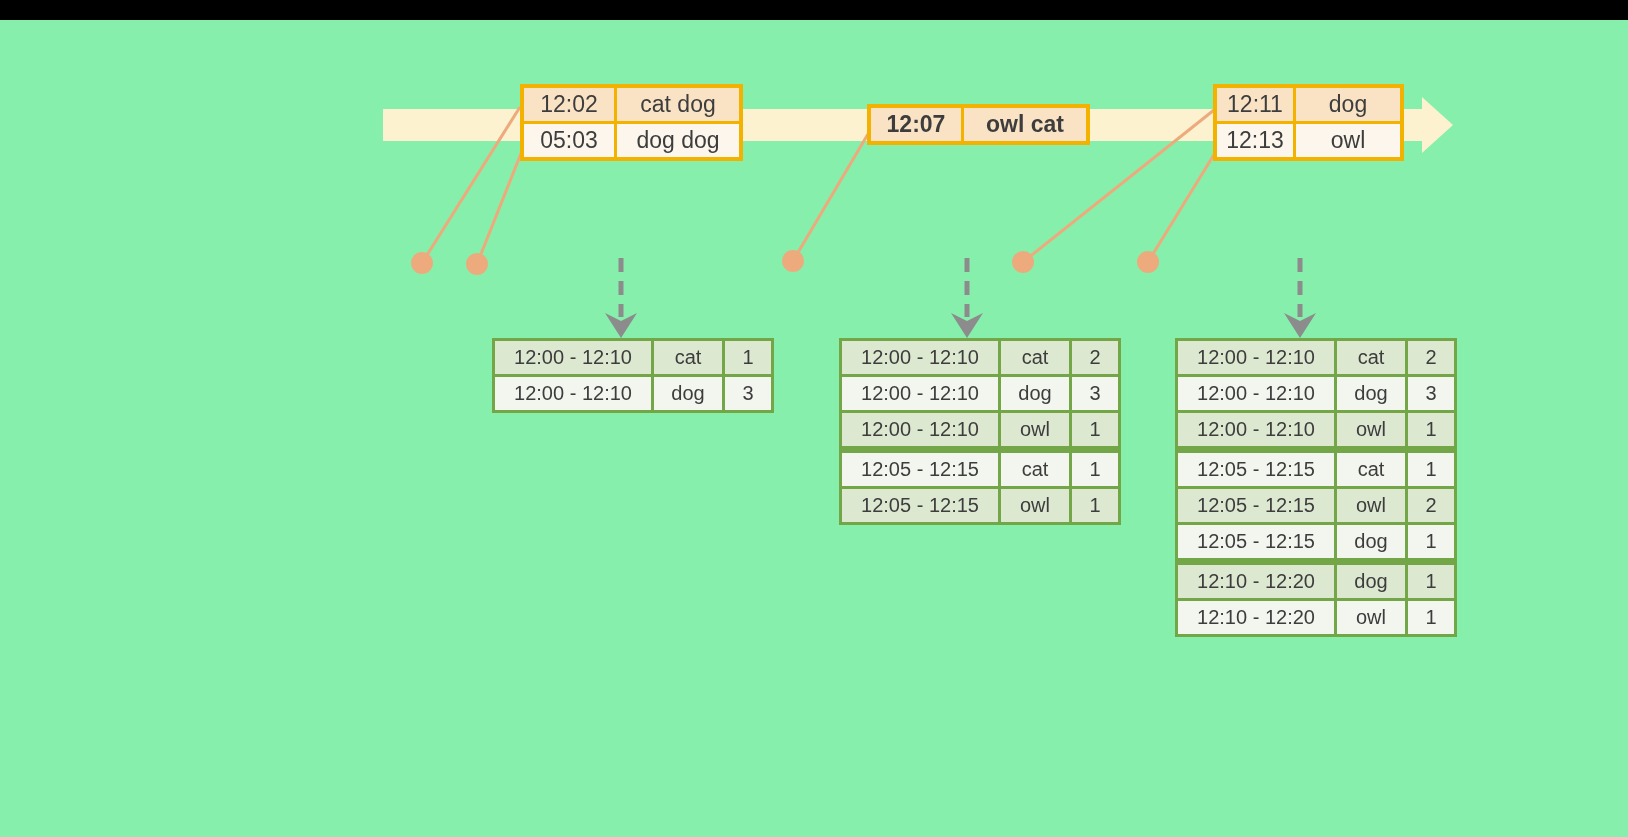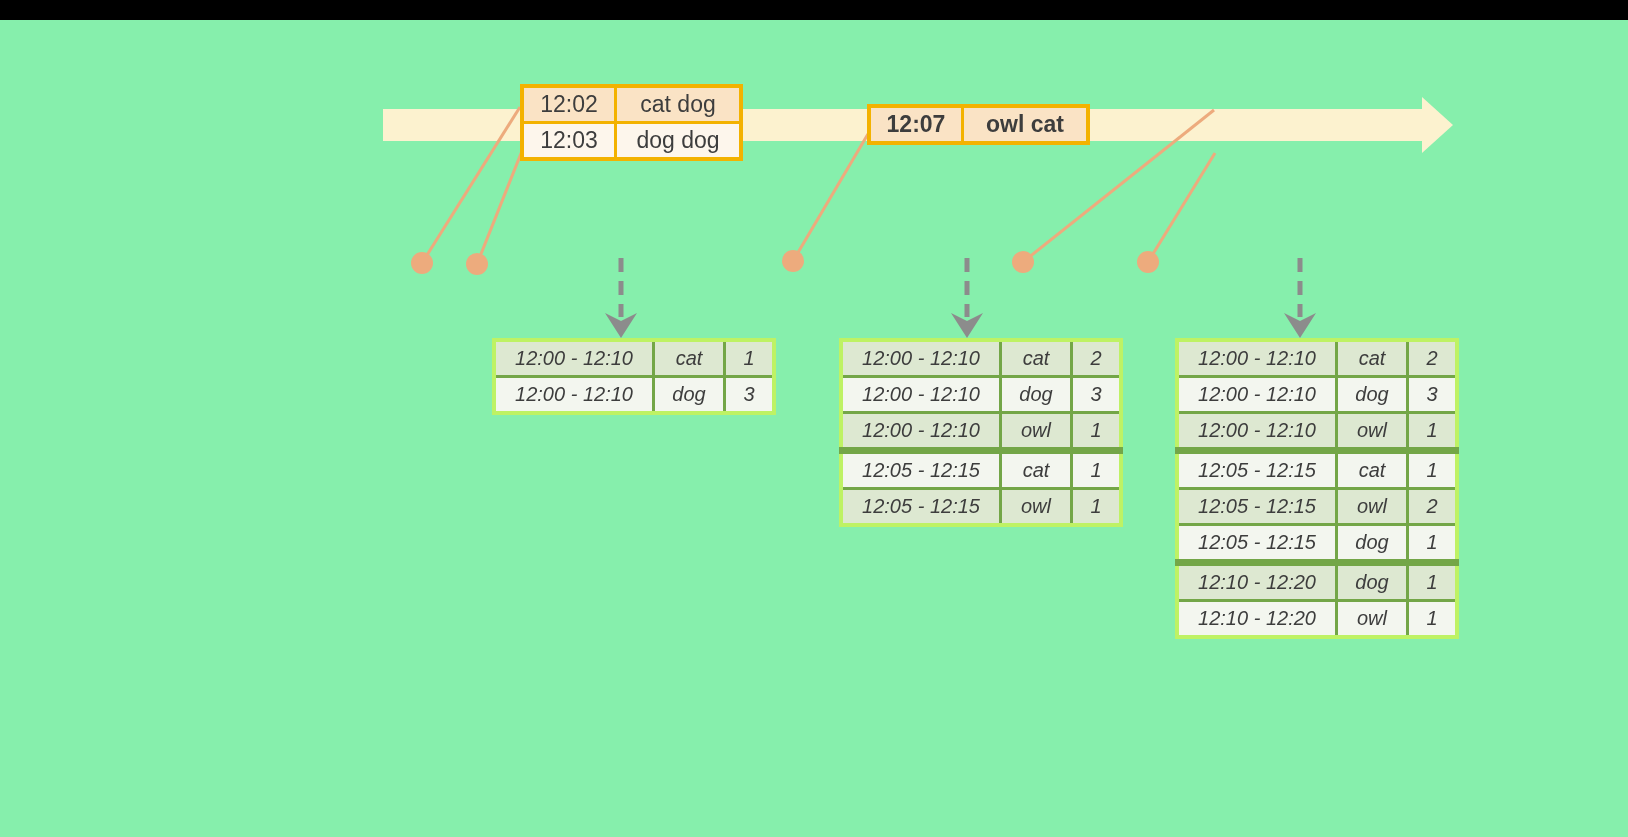--- a/index.html
+++ b/index.html
@@ -34,22 +34,21 @@
   table.etable.narrow td.c-time{min-width:64px;}
   table.etable.narrow td.c-words{min-width:92px;}
   tr.erow-dark td{background:#FAE3C5;}
   tr.erow-light td{background:#FDF6EC;}
 
   
   table.gtable{
     position:absolute;
     border-collapse:collapse;
     background:#73A647;
-    border:4px solid #bef264;
-    font-style:italic;
+    border:2px solid #bef264;
   }
   table.gtable td{
     border:3px solid #73A647;
     height:33px;
     padding:0 8px;
     text-align:center;
     vertical-align:middle;
     font-size:20px;
     color:#3D3D3D;
   }
@@ -98,35 +97,47 @@
     </g>
   </svg>
 
   <table class="etable" style="left:520px;top:64px;">
     <tbody>
         <tr class="erow-dark">
       <td class="c-time">12:02</td>
       <td class="c-words">cat dog</td>
     </tr>
     <tr class="erow-light">
-      <td class="c-time">12:03</td>
+      <td class="c-time">05:03</td>
       <td class="c-words">dog dog</td>
     </tr>
   </tbody>
     </table>
 
   <table class="etable" style="left:867px;top:84px;font-weight:bold;">
     <tbody>
         <tr class="erow-dark">
       <td class="c-time">12:07</td>
       <td class="c-words">owl cat</td>
     </tr>
   </tbody>
     </table>
 
+  <table class="etable narrow" style="left:1213px;top:64px;">
+    <tbody>
+        <tr class="erow-dark">
+      <td class="c-time">12:11</td>
+      <td class="c-words">dog</td>
+    </tr>
+    <tr class="erow-light">
+      <td class="c-time">12:13</td>
+      <td class="c-words">owl</td>
+    </tr>
+  </tbody>
+    </table>
 
   <table class="gtable" style="left:492px;top:318px;">
     <tbody>
         <tr class="grow-dark">
       <td class="c-window">12:00 - 12:10</td>
       <td class="c-word">cat</td>
       <td class="c-count">1</td>
     </tr>
     <tr class="grow-light">
       <td class="c-window">12:00 - 12:10</td>

